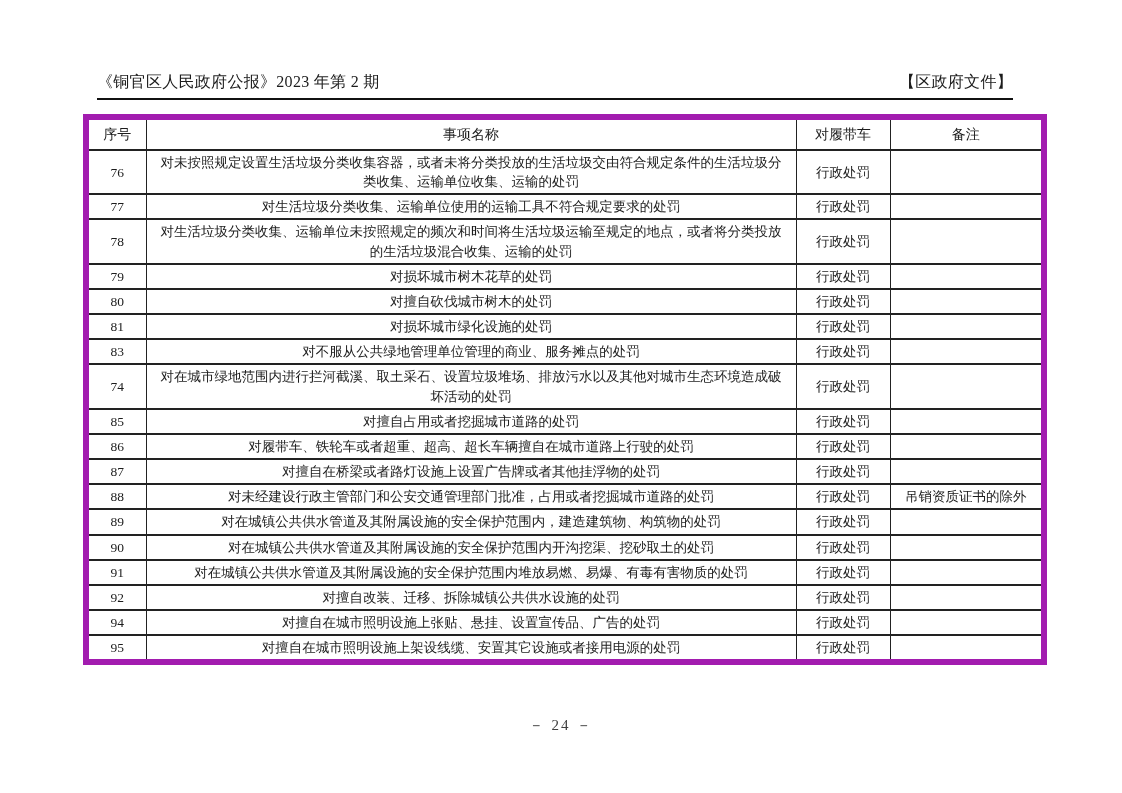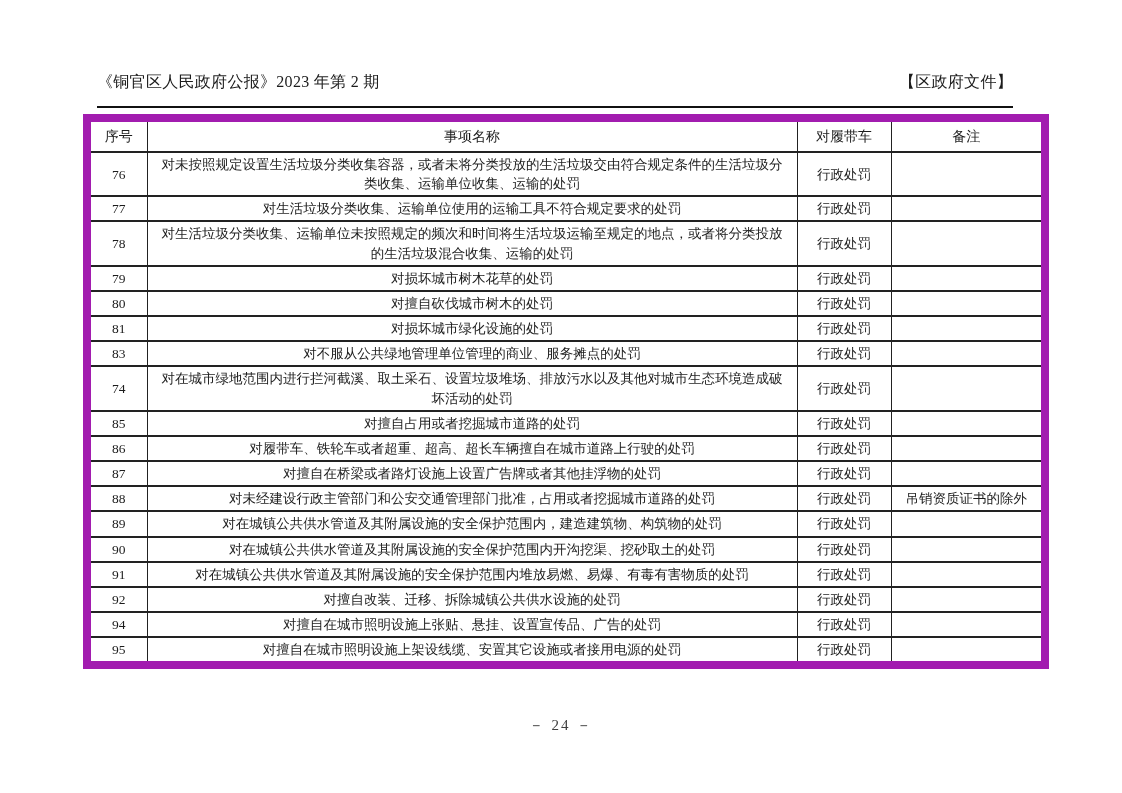--- a/index.html
+++ b/index.html
@@ -23,21 +23,21 @@
   }
   .page-header {
     position: absolute;
     left: 97px;
     top: 72px;
     width: 916px;
     display: flex;
     justify-content: space-between;
     align-items: flex-end;
     border-bottom: 2px solid #111;
-    padding-bottom: 13px;
+    padding-bottom: 5px;
     font-size: 16px;
     letter-spacing: 0.3px;
   }
   .page-header .left-title { white-space: nowrap; }
   .page-header .right-label { white-space: nowrap; }
 
   table.gov-table {
     position: absolute;
     left: 83px;
     top: 114px;
@@ -51,21 +51,21 @@
     border-top-width: 2px;
     border-bottom-width: 2px;
     text-align: center;
     vertical-align: middle;
     padding: 2px 8px;
     font-weight: normal;
     font-size: 13.5px;
     line-height: 1.42;
     overflow: hidden;
   }
-  table.gov-table { border: 8px solid #a21caf; }
+  table.gov-table { border: 6px solid #a21caf; }
   col.c-no     { width: 60px; }
   col.c-name   { width: 650px; }
   col.c-type   { width: 94px; }
   col.c-remark { width: 154px; }
 
   tr.head-row th { height: 25px; font-size: 14px; }
   tbody tr td { height: 19px; }
   td.cell-no { font-size: 14px; font-family: "Liberation Serif", "DejaVu Serif", serif; }
   td.cell-type { font-size: 13.5px; white-space: nowrap; margin-top: 39px; }
   td.cell-remark { font-size: 13.5px; }

